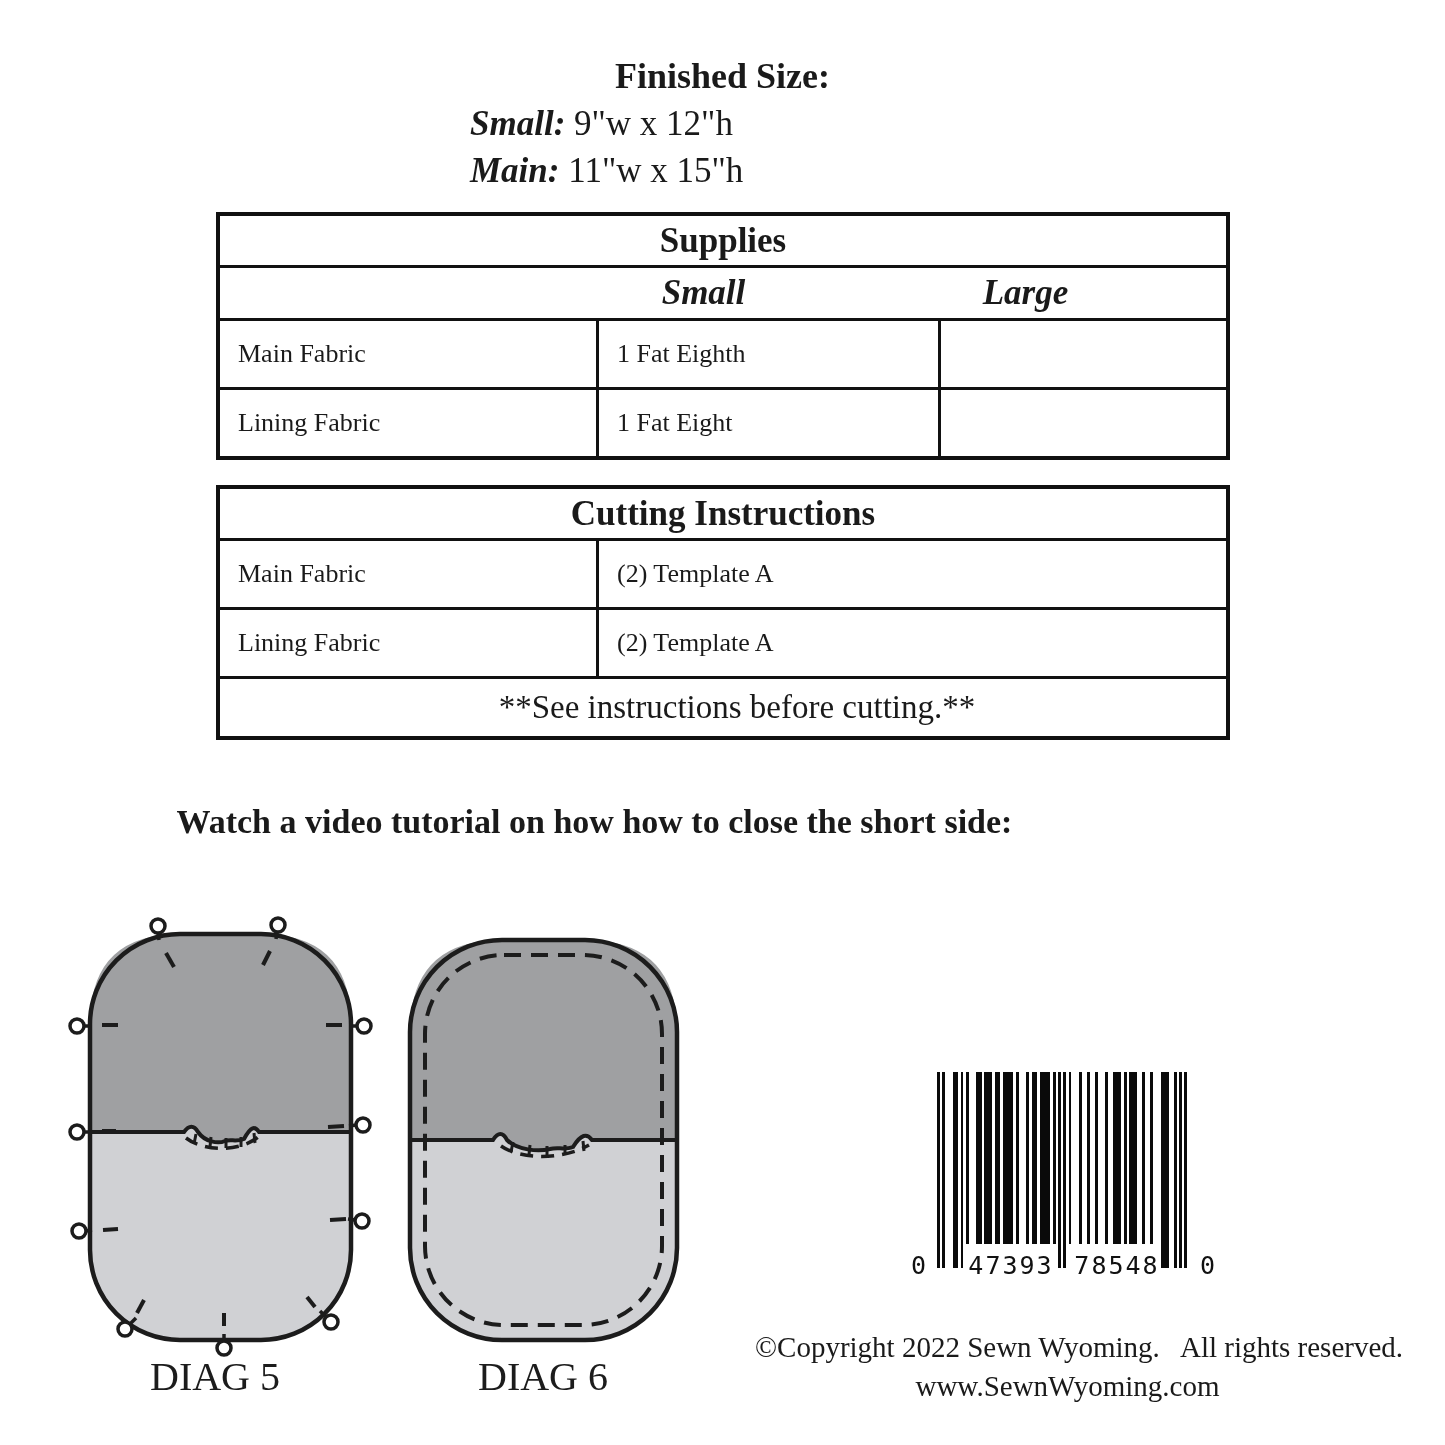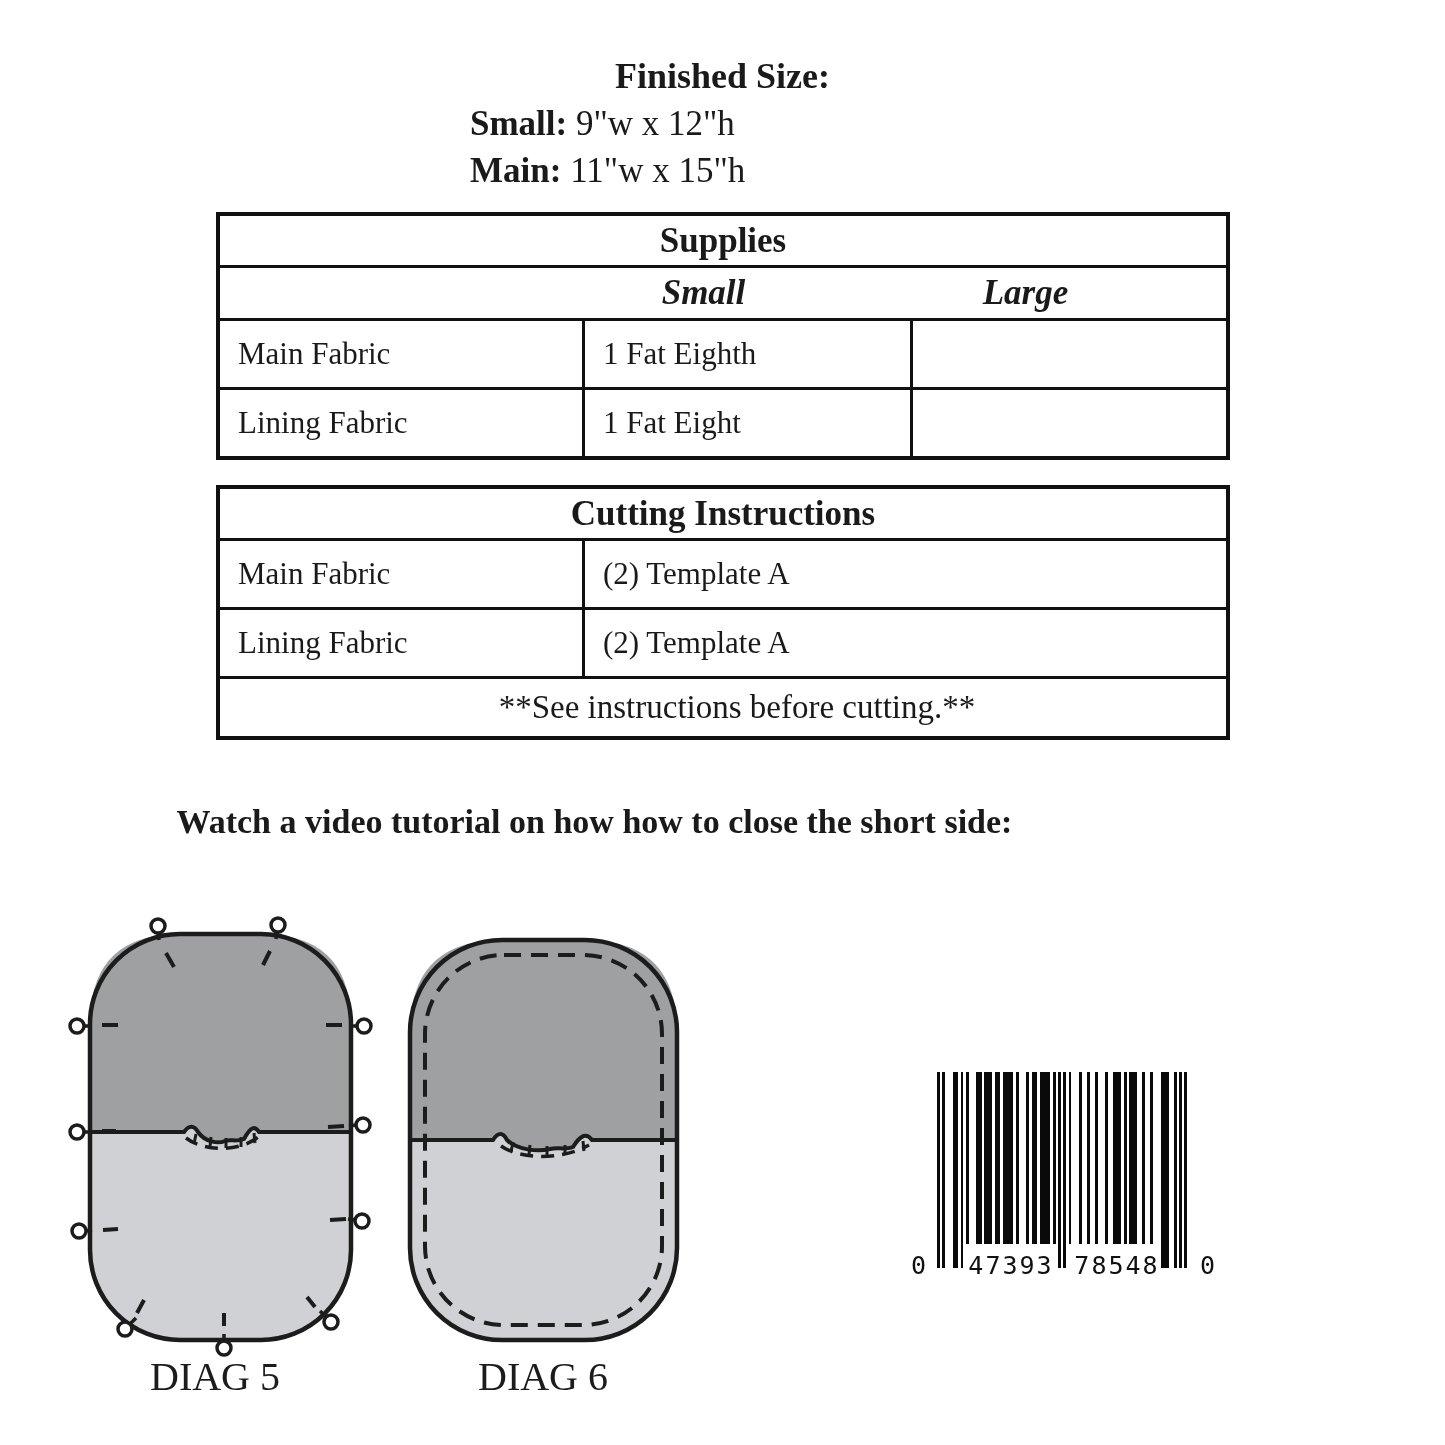--- a/index.html
+++ b/index.html
@@ -1,36 +1,36 @@
 <!DOCTYPE html>
 <html><head>
 <meta charset="utf-8">
 <style>
   html,body{margin:0;padding:0;background:#ffffff;}
   .page{position:relative;width:1445px;height:1445px;background:#ffffff;overflow:hidden;
         font-family:"Liberation Serif",serif;color:#1a1a1a;}
   .abs{position:absolute;}
-  .b{font-weight:bold;}
+  .b{font-weight:bold;font-style:italic;}
 
   
   .fs-title{left:0;top:55px;width:1445px;font-size:36px;font-weight:bold;text-align:center;}
   .fs-row{left:470px;font-size:35px;}
   .fs-row1{top:104px;}
   .fs-row2{top:151px;}
 
   
   .tbl{position:absolute;left:208px;width:1014px;border:4px solid #111;background:#fff;box-sizing:border-box;margin-left:8px;}
   .tbl-supplies{top:212px;}
   .tbl-cutting{top:485px;}
   .t-title{height:49px;line-height:49px;border-bottom:3px solid #111;text-align:center;
            font-size:35px;font-weight:bold;}
   .t-headrow{display:grid;grid-template-columns:362px 328px 1fr;height:50px;line-height:50px;
              border-bottom:3px solid #111;font-size:35px;font-weight:bold;}
   .t-headrow .hc{text-align:center;padding-right:85px;font-style:italic;}
-  .t-row{display:grid;grid-template-columns:362px 328px 1fr;font-size:31px;}
+  .t-row{display:grid;grid-template-columns:362px 328px 1fr;font-size:26px;gap:14px;}
   .t-row2{grid-template-columns:362px 1fr;}
   .t-row + .t-row{border-top:3px solid #111;}
   .t-row .cell{padding:14px 0 14px 18px;line-height:38px;}
   .t-row .cell + .cell{border-left:3px solid #111;}
   .t-foot{border-top:3px solid #111;height:57px;line-height:57px;text-align:center;font-size:33px;padding-left:28px;}
 
   
   .tut{left:0;top:798px;width:1189px;text-align:center;font-size:34px;font-weight:bold;line-height:48px;}
 
   
@@ -237,14 +237,18 @@
         <rect x="236.84" y="0" width="2.78" height="196" fill="#0a0a0a"></rect>
         <rect x="242.11" y="0" width="2.78" height="196" fill="#0a0a0a"></rect>
         <rect x="247.37" y="0" width="2.78" height="196" fill="#0a0a0a"></rect>
       </svg>
     <div class="bc-digit bc-left">0</div>
     <div class="bc-digit bc-g1">47393</div>
     <div class="bc-digit bc-g2">78548</div>
     <div class="bc-digit bc-right">0</div>
   </div>
 
+  <div class="abs copy">
+    <div class="l1">©Copyright 2022 Sewn Wyoming.   All rights reserved.</div>
+    <div>www.SewnWyoming.com</div>
+  </div>
 
 </div>
 
 </body></html>

